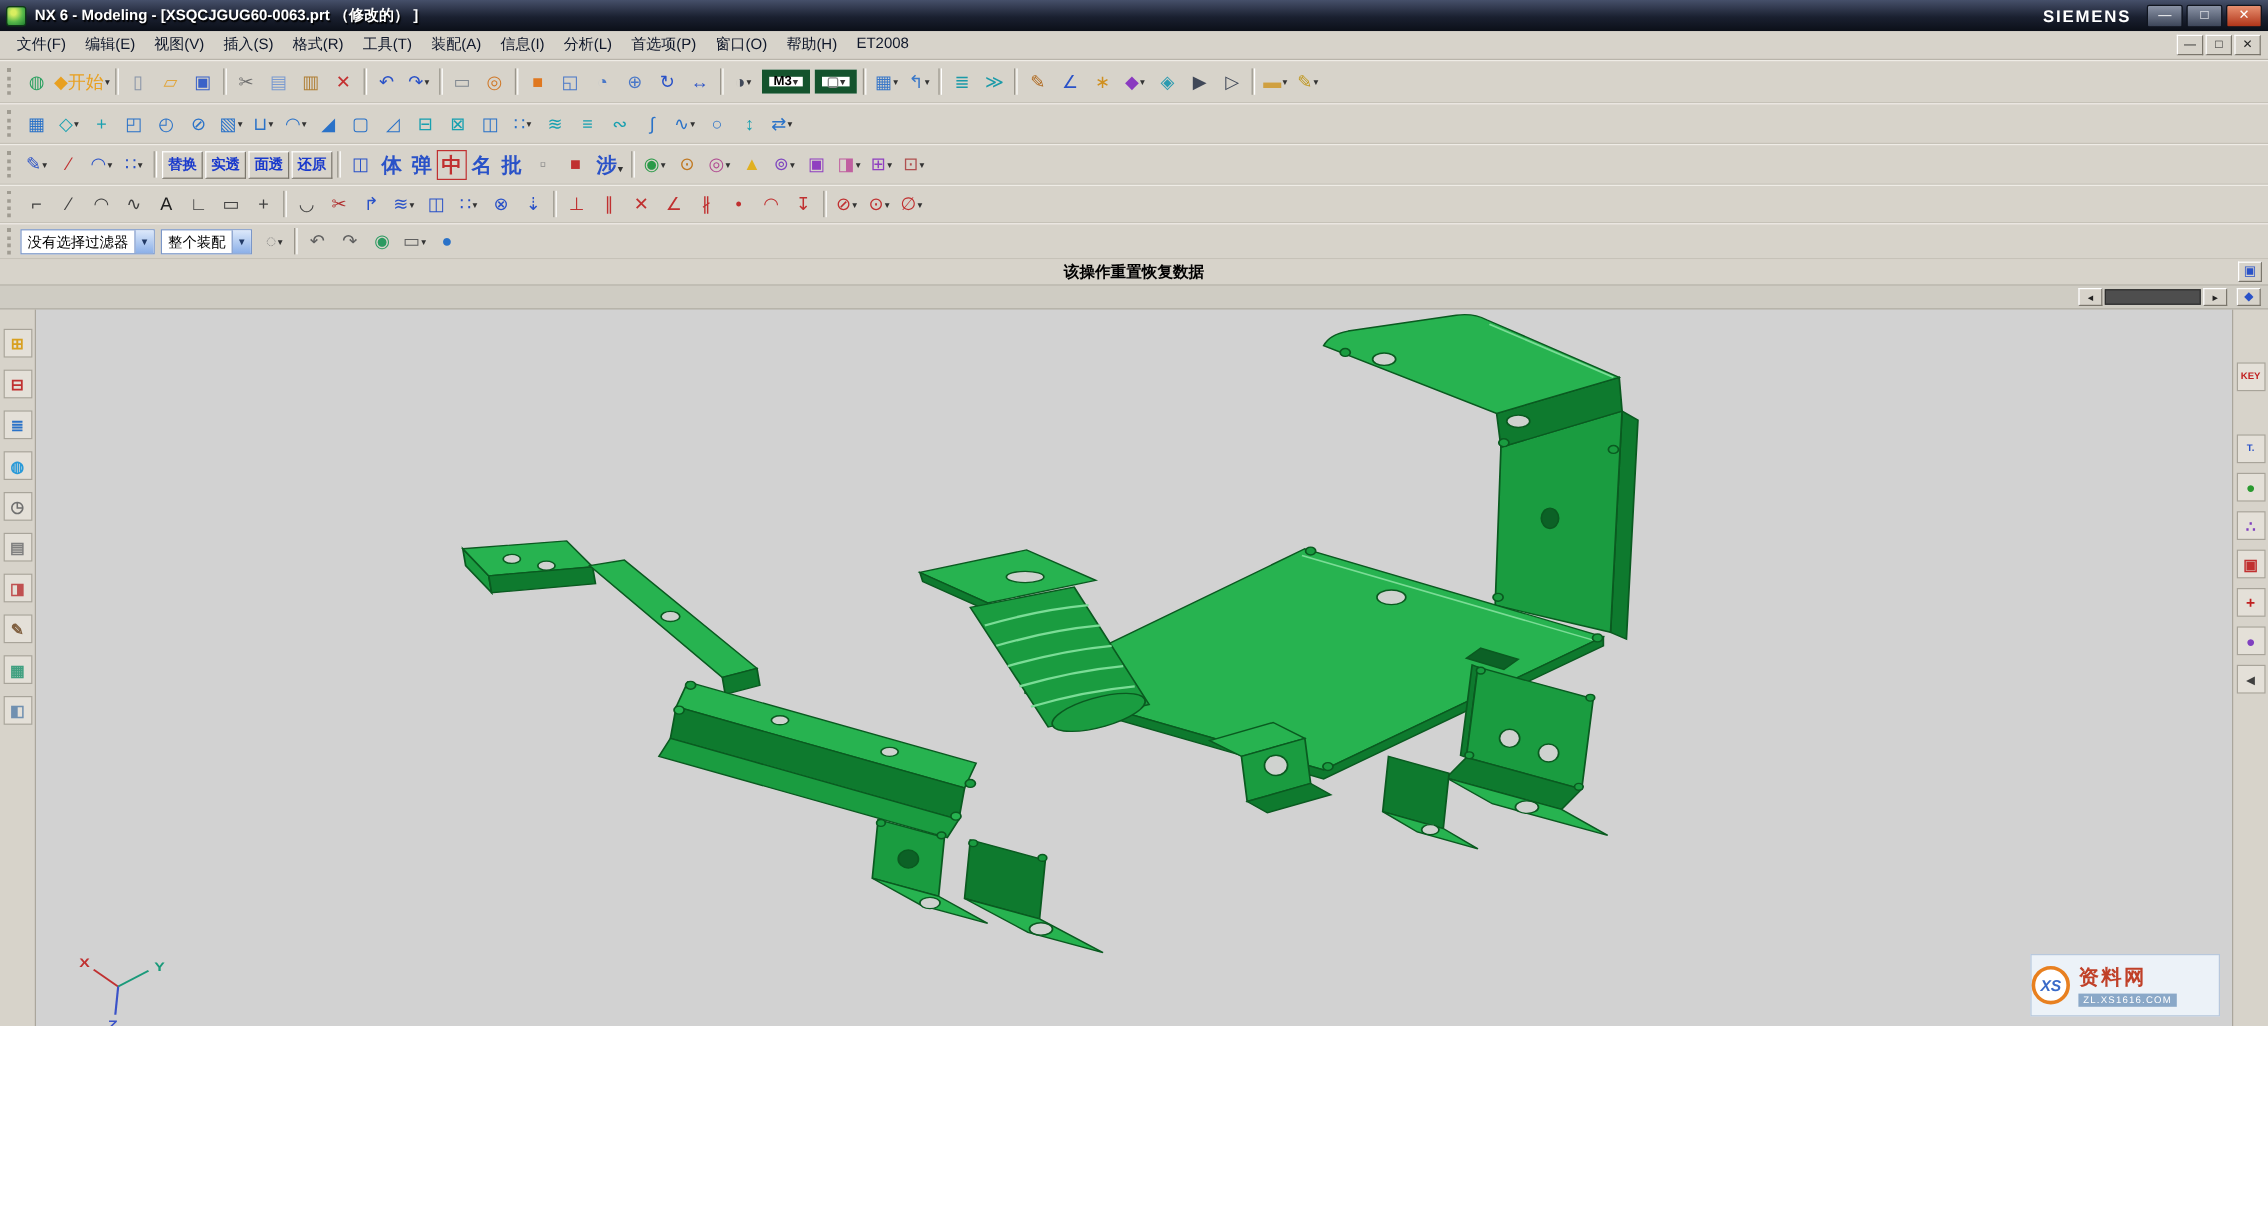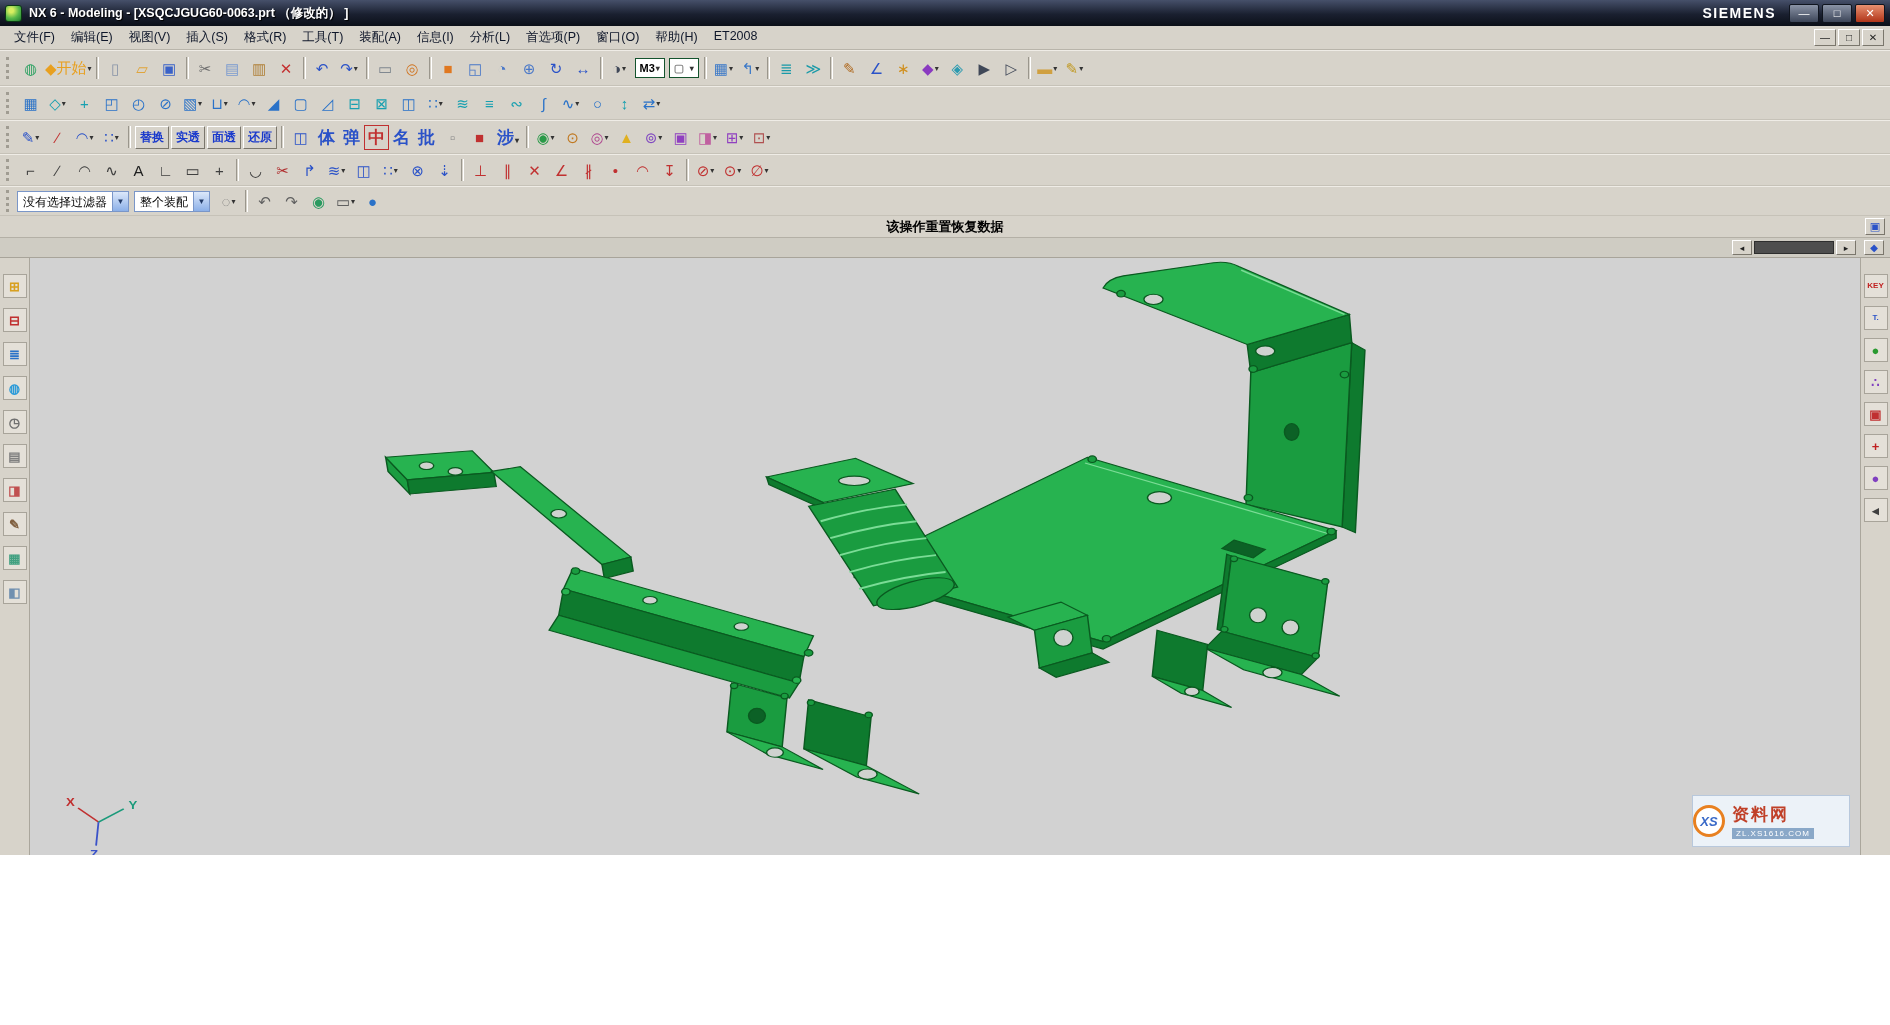--- a/index.html
+++ b/index.html
@@ -34,21 +34,21 @@
   .grip { width:6px; height:22px; border-left:3px dotted #a09c92; margin:0 5px 0 2px; }
   .tbtn { min-width:27px; height:26px; background:transparent; border:1px solid transparent;
     display:flex; align-items:center; justify-content:center; font-size:15px; cursor:default; }
   .tbtn .glyph { line-height:1; }
   .arrow { font-size:8px; color:#333; margin-left:1px; }
   .tsep { width:3px; height:22px; border-left:1px solid #9a968c; border-right:1px solid #ffffff; margin:0 3px; }
   .txtbtn { font-size:12px; font-weight:bold; color:#1a3acc; padding:2px 4px; margin:0 1px;
     background:#d7d3ca; border:1px solid; border-color:#fff #7a766c #7a766c #fff; }
   .bigbtn { font-size:17px; font-weight:bold; background:transparent; border:1px solid transparent; padding:0 3px; }
   .bigbtn.boxed { border:1px solid #c03030; }
-  .boxbtn { height:20px; background:#fff; border:1px solid #14532d; font-size:11px; font-weight:bold;
+  .boxbtn { height:20px; background:#fff; border:6px solid #14532d; font-size:11px; font-weight:bold;
     display:flex; align-items:center; padding:0 4px; margin:0 2px; min-width:30px; justify-content:space-between; }
 
   
   .combo { display:flex; align-items:stretch; height:21px; background:#fff; border:1px solid #7a96c8;
     font-size:12px; margin-right:5px; }
   .combo .val { padding:2px 5px; white-space:nowrap; }
   .combo .drop { width:16px; background:linear-gradient(#dce8fa,#8cb0e8); border-left:1px solid #7a96c8;
     color:#223a66; font-size:8px; display:flex; align-items:center; justify-content:center; }
 
   
@@ -66,21 +66,21 @@
 
   
   .main { flex:1; display:flex; min-height:0; }
   .leftbar, .rightbar { width:30px; flex:0 0 30px; background:#d7d3ca; display:flex; flex-direction:column;
     align-items:center; padding-top:16px; gap:10px; }
   .leftbar { border-right:1px solid #aaa69c; }
   .rightbar { border-left:1px solid #aaa69c; gap:8px; }
   .sidebtn { width:24px; height:24px; font-size:13px; font-weight:bold; display:flex; align-items:center; justify-content:center;
     background:#e4e0d8; border:1px solid #a8a49a; cursor:default; }
   .sidebtn .glyph { line-height:1; }
-  .sidebtn.txt { font-size:8px; }
+  .sidebtn.txt { font-size:8px;margin-top:28px; }
   .viewport { flex:1; position:relative; background:#d2d2d2; overflow:hidden; }
   .viewport svg.scene { position:absolute; inset:0; width:100%; height:100%; }
 
   
   .watermark { position:absolute; right:10px; bottom:8px; width:158px; height:52px;
     background:rgba(238,245,252,.9); border:1px solid #b8c8dc; display:flex; align-items:center; padding:4px 0; gap:7px; }
   .wm-logo { width:32px; height:32px; border-radius:50%; border:3px solid #e88020; color:#3a6ac8;
     font-weight:bold; font-size:13px; display:flex; align-items:center; justify-content:center; font-style:italic; background:#fff; }
   .wm-title { font-size:17px; font-weight:bold; color:#c04028; letter-spacing:2px; }
   .wm-url { font-size:8px; color:#fff; background:#8aa8c8; padding:1px 4px; margin-top:2px; letter-spacing:1px; }

